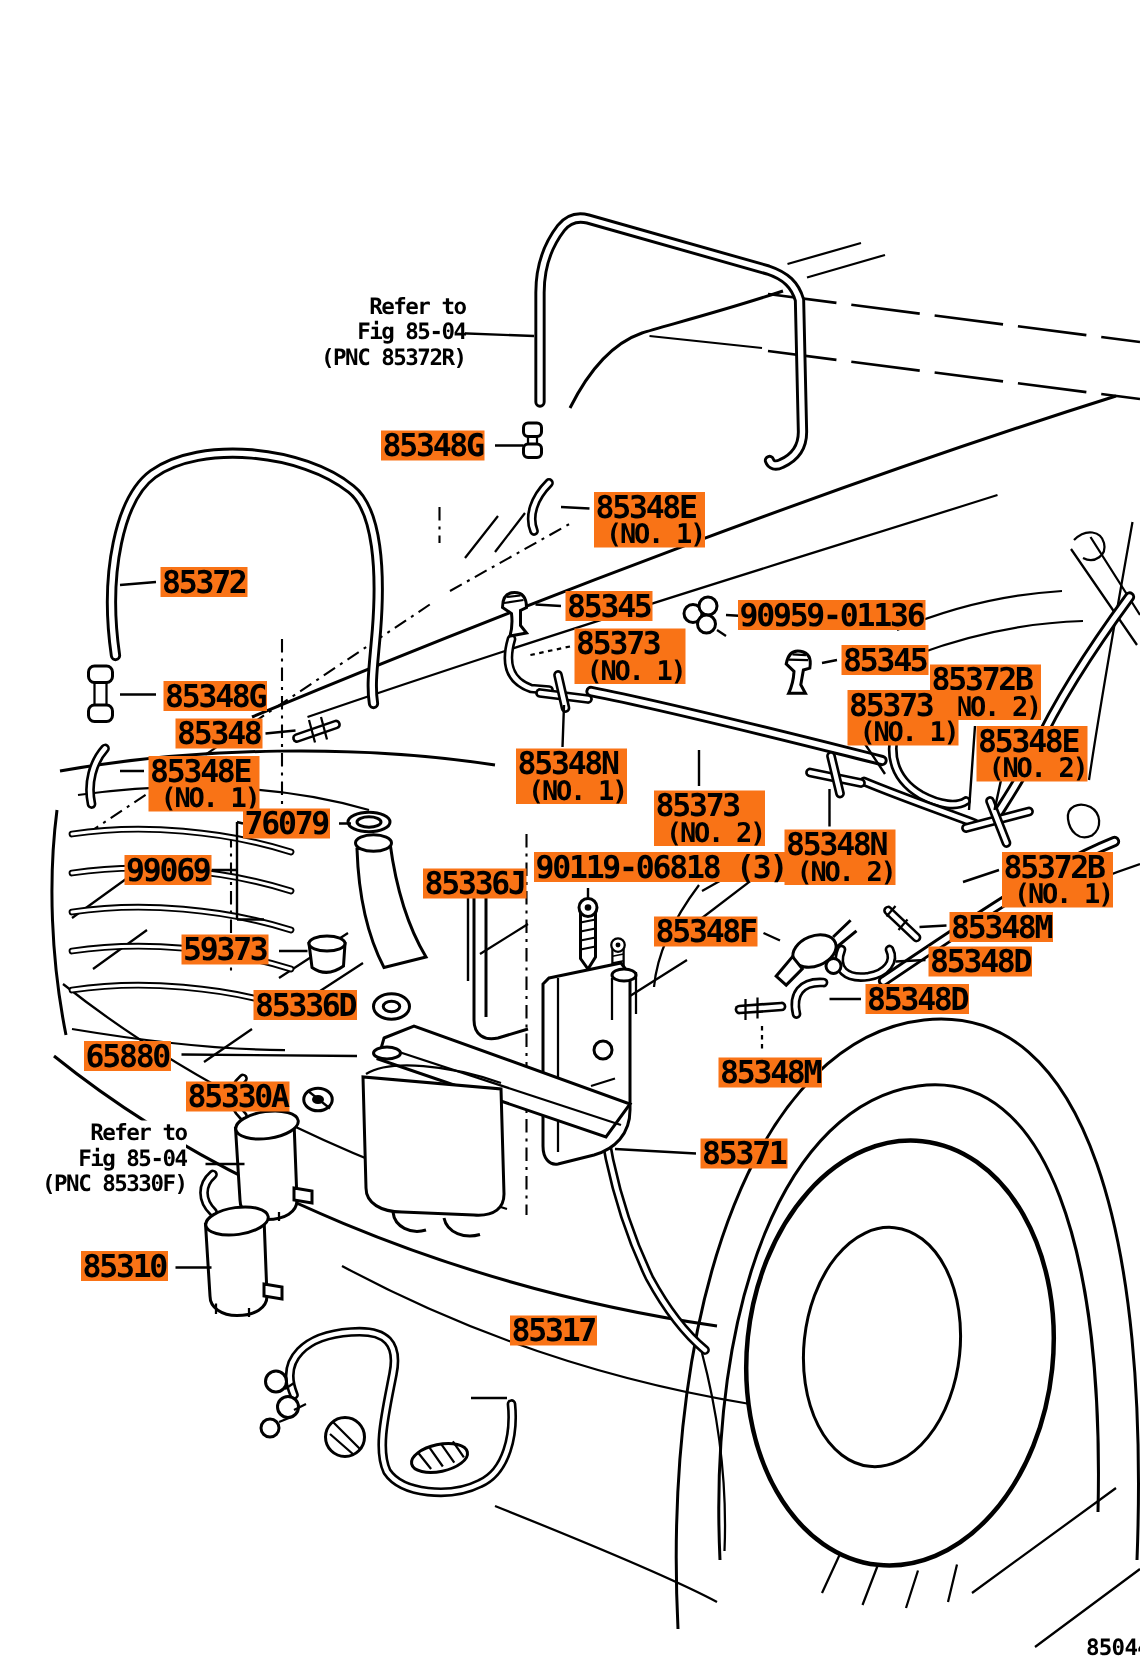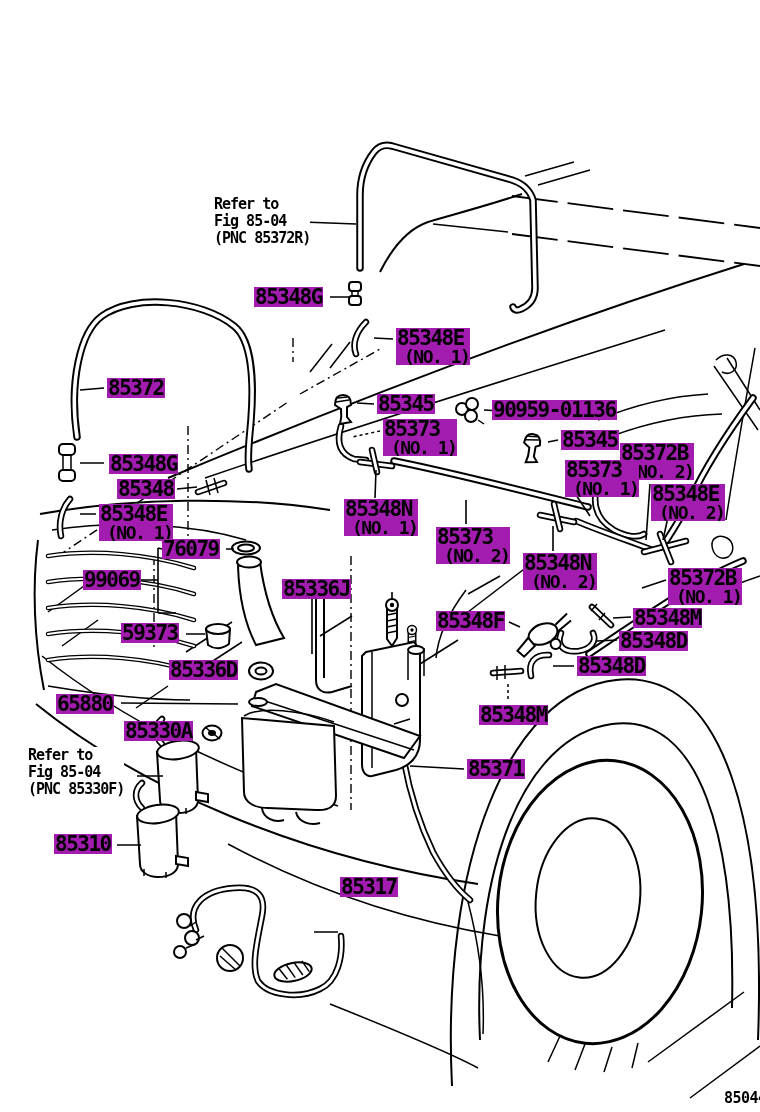--- a/index.html
+++ b/index.html
@@ -1,24 +1,24 @@
 <!DOCTYPE html>
 <html><head>
 <meta charset="utf-8">
 <style>
   html,body{margin:0;padding:0;background:#fff;}
   #page{position:relative;width:760px;height:1112px;background:#fff;overflow:hidden;
         font-family:"DejaVu Sans Mono",monospace;color:#000;}
   #art{position:absolute;left:0;top:0;}
   .lbl{position:absolute;font-weight:bold;font-size:21px;line-height:20px;
-       letter-spacing:-1.5px;white-space:nowrap;background:#a21caf;padding:0 1px;}
+       letter-spacing:-1.5px;white-space:nowrap;background:#f97316;padding:0 1px;}
   .lbl .sub{display:block;font-size:18px;line-height:17px;letter-spacing:-1.5px;padding-left:7px;}
   .note{position:absolute;font-weight:bold;font-size:15px;line-height:17px;
         letter-spacing:-1px;background:#fff;white-space:nowrap;}
-  .note span{display:block;}
+  .note span{display:block;text-align:right;}
   .figcode{position:absolute;font-weight:bold;font-size:15px;letter-spacing:-0.5px;margin-left:38px;}
   
   .hO{stroke:#000;stroke-width:7.5;fill:none;stroke-linecap:round;stroke-linejoin:round}
   .hI{stroke:#fff;stroke-width:3.6;fill:none;stroke-linecap:round;stroke-linejoin:round}
   .sO{stroke:#000;stroke-width:6.5;fill:none;stroke-linecap:round;stroke-linejoin:round}
   .sI{stroke:#fff;stroke-width:3;fill:none;stroke-linecap:round;stroke-linejoin:round}
   .gO{stroke:#000;stroke-width:4.5;fill:none;stroke-linecap:round}
   .gI{stroke:#fff;stroke-width:2;fill:none;stroke-linecap:round}
   .ln{stroke:#000;stroke-width:2;fill:none}
   .ln15{stroke:#000;stroke-width:1.5;fill:none}
@@ -299,20 +299,21 @@
 <div class="lbl" style="left:109px;top:454px"><span>85348G</span></div>
 <div class="lbl" style="left:117px;top:479px"><span>85348</span></div>
 <div class="lbl" style="left:99px;top:504px"><span>85348E</span><span class="sub">(NO. 1)</span></div>
 <div class="lbl" style="left:344px;top:499px"><span>85348N</span><span class="sub">(NO. 1)</span></div>
 <div class="lbl" style="left:436px;top:527px"><span>85373</span><span class="sub">(NO. 2)</span></div>
 <div class="lbl" style="left:523px;top:553px"><span>85348N</span><span class="sub">(NO. 2)</span></div>
 <div class="lbl" style="left:668px;top:568px"><span>85372B</span><span class="sub">(NO. 1)</span></div>
 <div class="lbl" style="left:162px;top:539px"><span>76079</span></div>
 <div class="lbl" style="left:83px;top:570px"><span>99069</span></div>
 <div class="lbl" style="left:282px;top:579px"><span>85336J</span></div>
+<div class="lbl" style="left:356px;top:568px"><span>90119-06818 (3)</span></div>
 <div class="lbl" style="left:121px;top:623px"><span>59373</span></div>
 <div class="lbl" style="left:436px;top:611px"><span>85348F</span></div>
 <div class="lbl" style="left:633px;top:608px"><span>85348M</span></div>
 <div class="lbl" style="left:619px;top:631px"><span>85348D</span></div>
 <div class="lbl" style="left:169px;top:660px"><span>85336D</span></div>
 <div class="lbl" style="left:577px;top:656px"><span>85348D</span></div>
 <div class="lbl" style="left:56px;top:694px"><span>65880</span></div>
 <div class="lbl" style="left:479px;top:705px"><span>85348M</span></div>
 <div class="lbl" style="left:124px;top:721px"><span>85330A</span></div>
 <div class="lbl" style="left:467px;top:759px"><span>85371</span></div>

